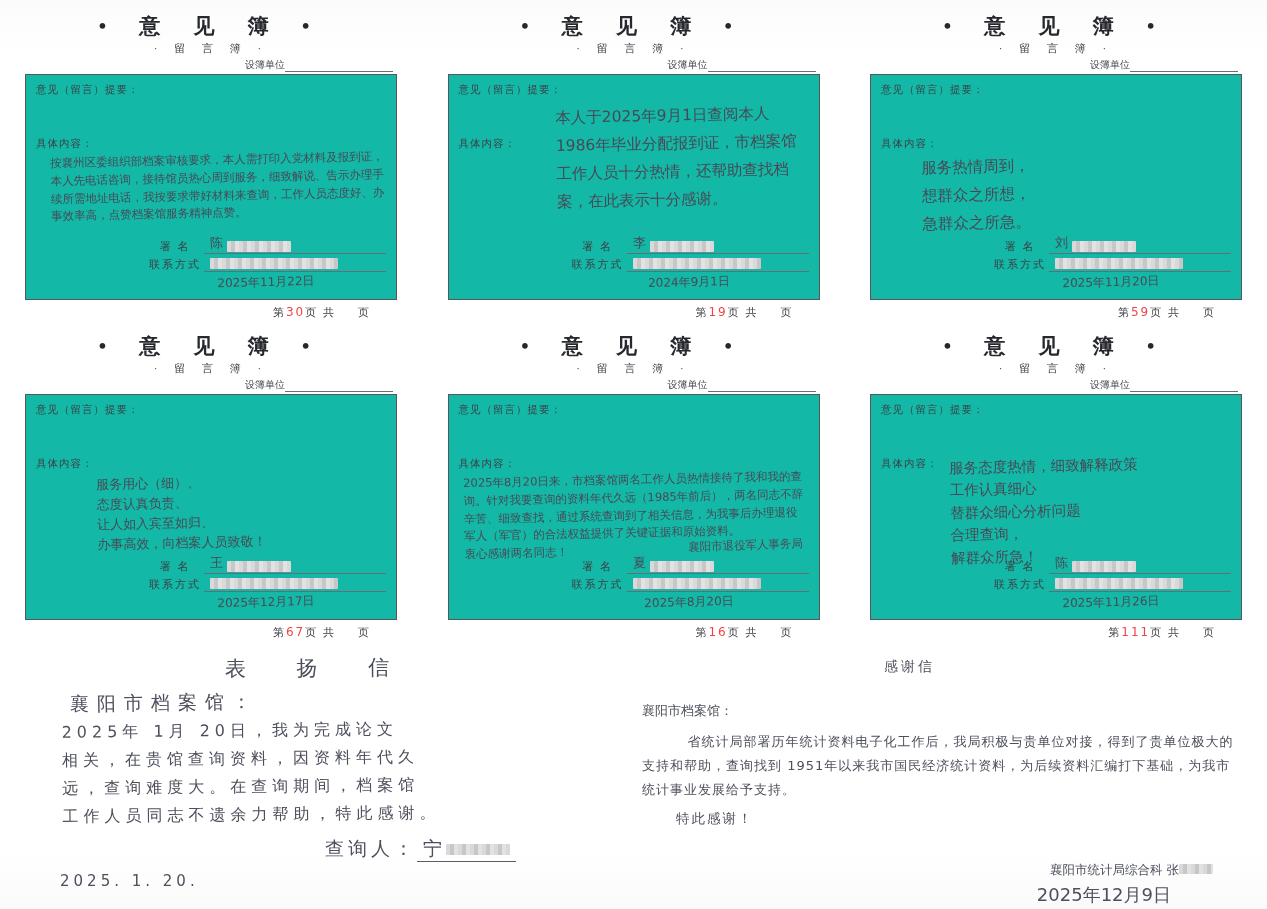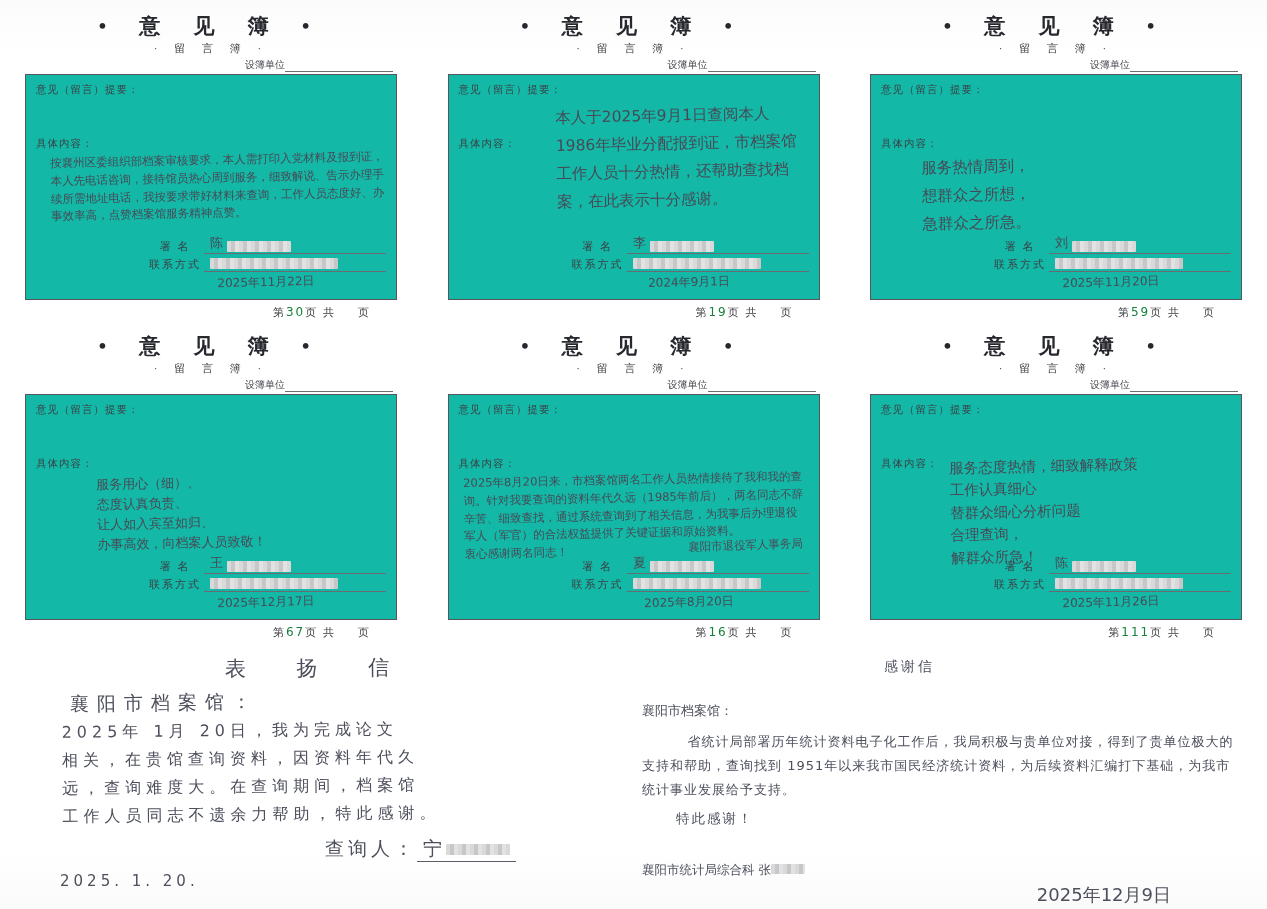--- a/index.html
+++ b/index.html
@@ -123,21 +123,21 @@
     color:#3c3e44;
     margin:5px 26px 0 0;
     letter-spacing:2px;
     white-space:nowrap;
   }
   .page-no {
     font-family:"DejaVu Sans", sans-serif;
     display:inline-block;
     min-width:18px;
     text-align:center;
-    color:#15803d;
+    color:#ef4444;
     font-size:12px;
   }
   .page-gap { display:inline-block; width:22px; }
 
   
   .letters { position:relative; display:flex; margin-top:6px; height:258px; }
   .letter-left  { width:596px; padding:10px 20px 0 60px; }
   .letter-right { width:671px; padding:14px 30px 0 46px; }
   .hand2 {
     font-family:"DejaVu Sans", sans-serif;
@@ -150,21 +150,21 @@
   }
   .pl-salutation { font-size:19px; letter-spacing:8px; margin:6px 0 2px 10px; transform:rotate(-0.8deg); }
   .pl-body { font-size:16px; letter-spacing:5px; line-height:1.75; margin-left:2px; transform:rotate(-0.6deg); }
   .pl-sign { margin:8px 60px 0 0; text-align:right; font-size:19px; letter-spacing:4px; white-space:nowrap; }
   .pl-sign .u { border-bottom:1.5px solid #5b5e68; padding:0 6px 2px 6px; }
   .pl-date { text-align:left; margin:10px 140px 0 0; font-size:15px; letter-spacing:4px; }
   .tl-title { text-align:center; font-size:14px; letter-spacing:3px; margin-right:60px; }
   .tl-salutation { font-size:13px; margin:26px 0 10px 0; }
   .tl-body { font-size:13px; line-height:1.85; letter-spacing:1px; text-indent:3.5em; }
   .tl-closing { font-size:13.5px; margin:8px 0 0 34px; letter-spacing:2px; }
-  .tl-sign { font-size:12.5px; margin:34px 24px 0 0; white-space:nowrap; }
+  .tl-sign { text-align:right; font-size:12.5px; margin:34px 24px 0 0; white-space:nowrap; }
   .tl-date { text-align:right; font-size:18px; margin:4px 66px 0 0; }
   .r-sm { width:34px; height:10px; }
 </style>
 </head>
 <body>
 
 <div class="scan-bg"></div>
 
 <div class="forms-grid">
 

